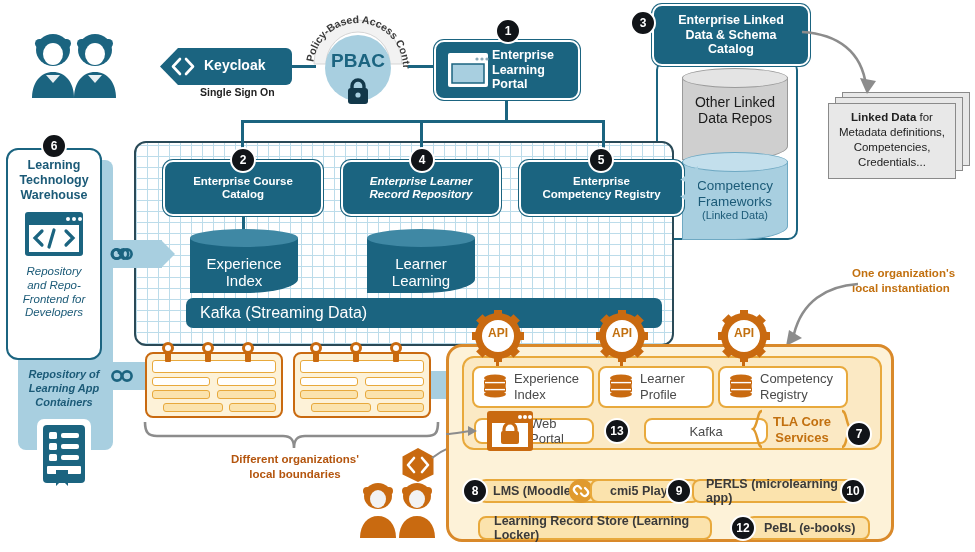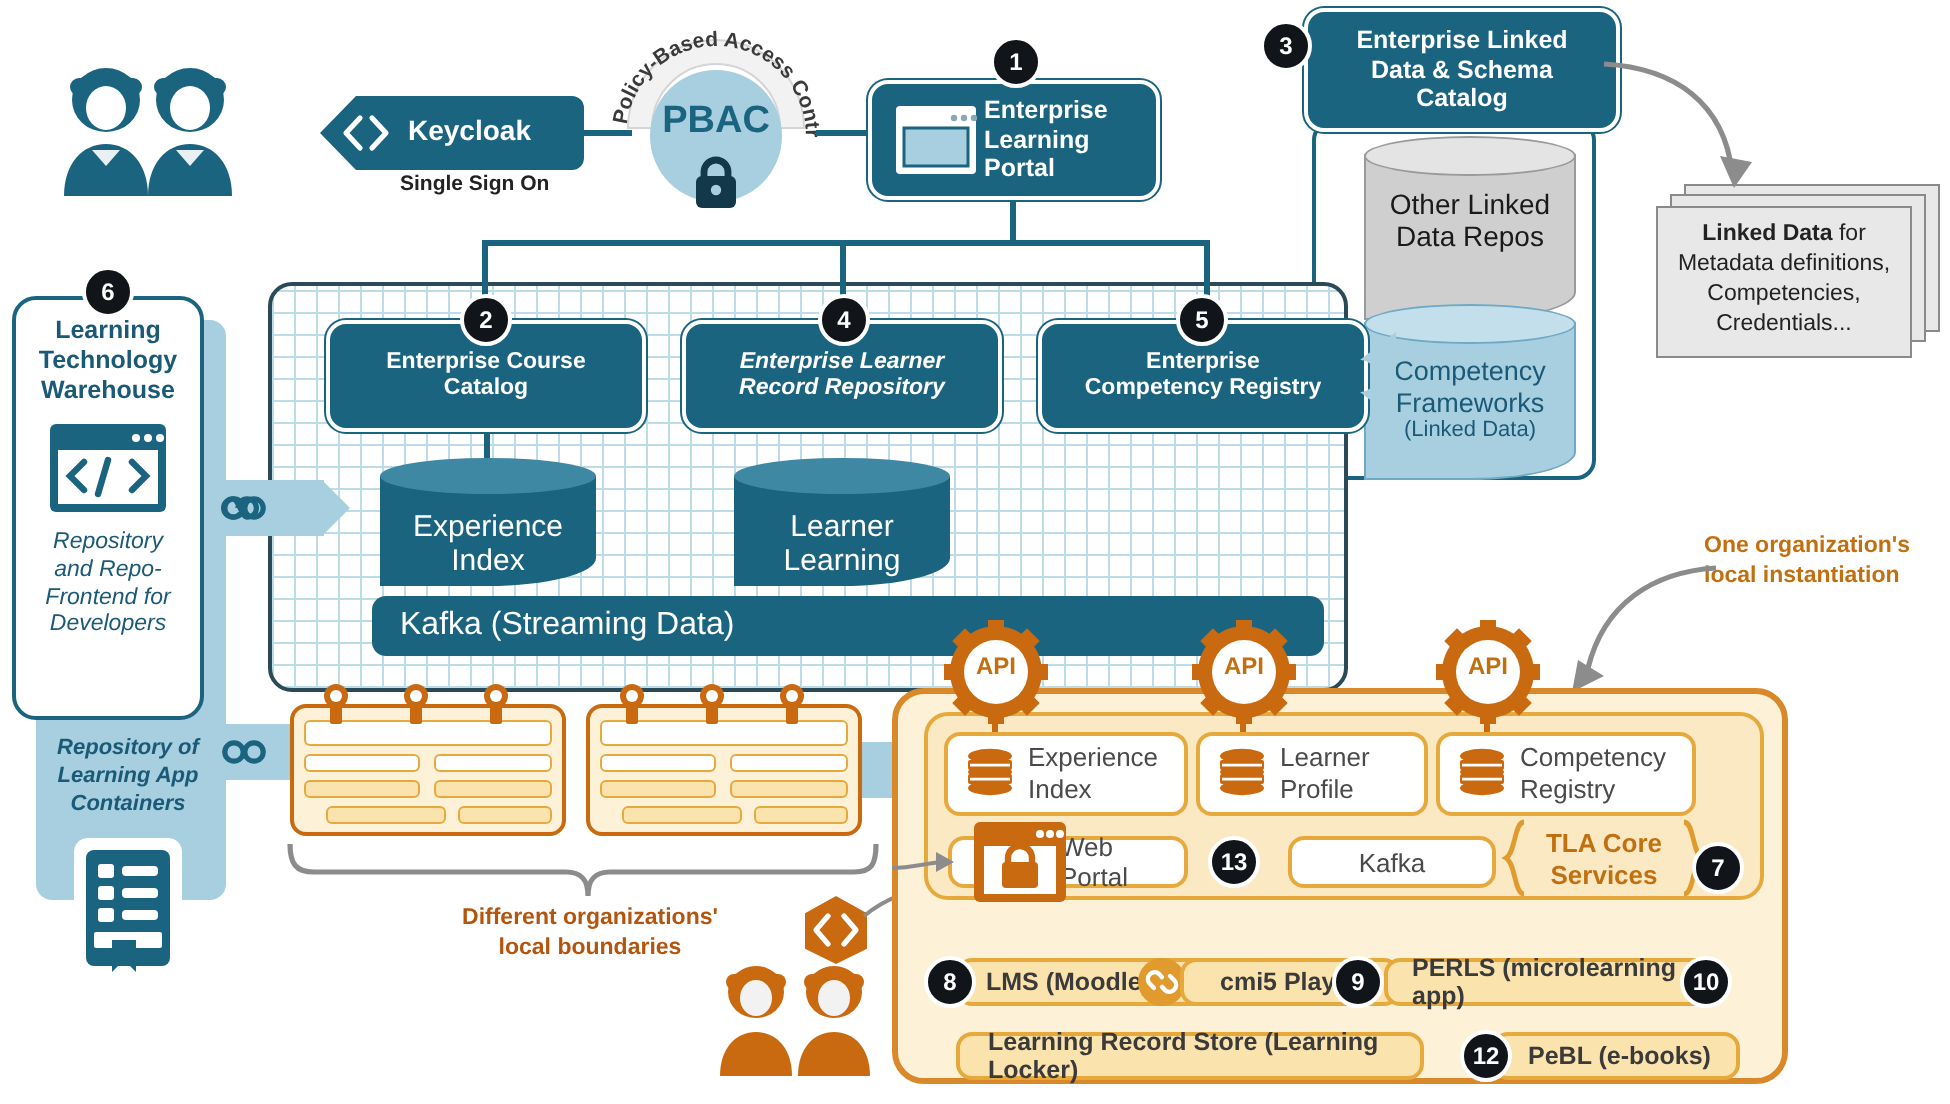--- a/index.html
+++ b/index.html
@@ -519,21 +519,21 @@
   <svg class="abs" style="left:486px;top:410px;" width="48" height="42" viewBox="0 0 48 42">
     <rect x="1" y="1" width="46" height="40" rx="3" fill="#c96a10"></rect>
     <circle cx="34" cy="7" r="2" fill="#fff"></circle>
       <circle cx="39" cy="7" r="2" fill="#fff"></circle>
       <circle cx="44" cy="7" r="2" fill="#fff"></circle>
     <rect x="6" y="13" width="36" height="24" fill="#fff"></rect>
     <path d="M18 22v-3a6 6 0 0 1 12 0v3" stroke="#c96a10" stroke-width="3.2" fill="none"></path>
     <rect x="15" y="21" width="18" height="13" rx="2" fill="#c96a10"></rect>
   </svg>
   <div class="abs badge" style="left:604px;top:418px;">13</div>
-  <div class="abs opill" style="left:644px;top:418px;width:104px;height:26px;justify-content:center;">
+  <div class="abs opill" style="left:644px;top:418px;width:124px;height:26px;justify-content:center;">
     <span>Kafka</span>
   </div>
   <div class="abs" style="left:756px;top:414px;width:92px;text-align:center;color:#c2700f;font-weight:bold;font-size:13px;line-height:1.2;">
     <div>TLA Core</div>
     <div>Services</div>
   </div>
   <svg class="abs" style="left:752px;top:410px;" width="100" height="38" viewBox="0 0 100 38">
     <path d="M10 1C5 1 6 16 1 19c5 3 4 18 9 18M90 1c5 0 4 15 9 18-5 3-4 18-9 18" stroke="#e09a2e" stroke-width="2.4" fill="none"></path>
   </svg>
 

